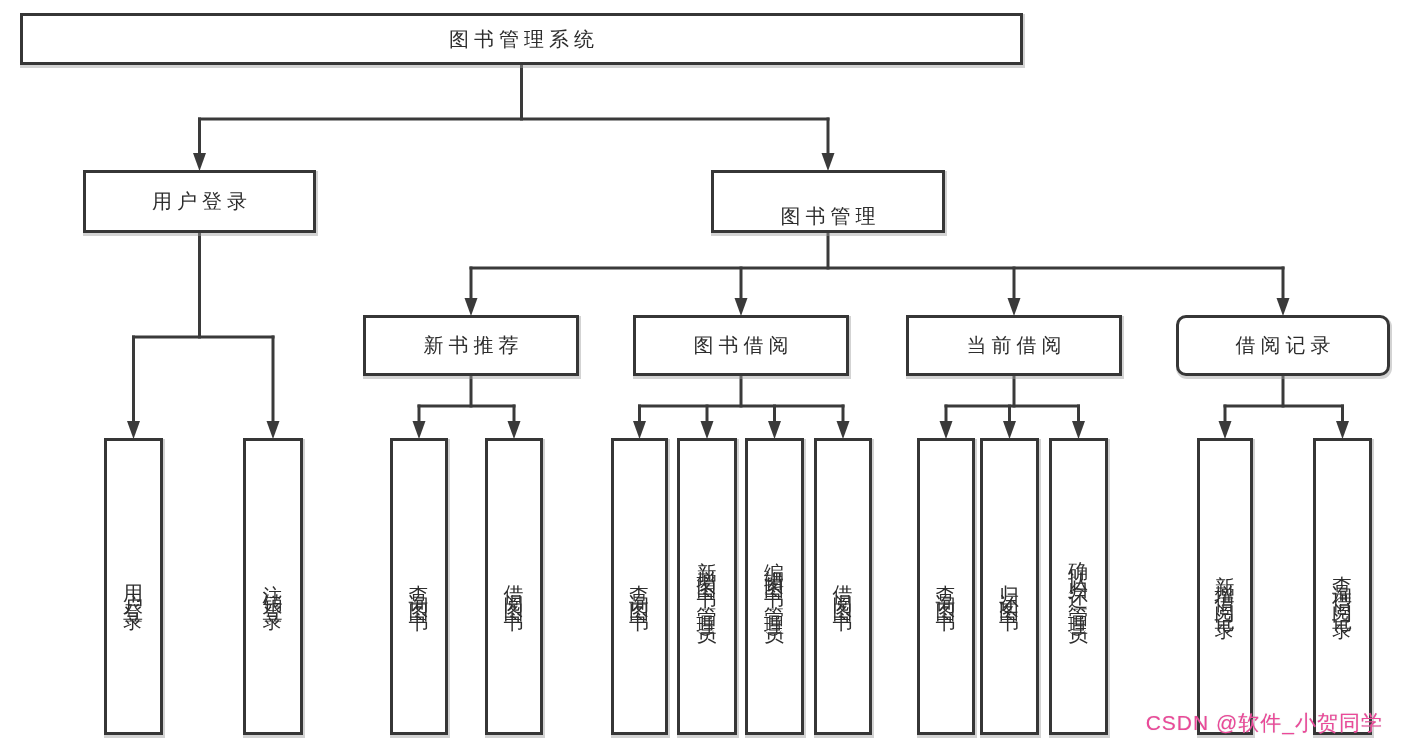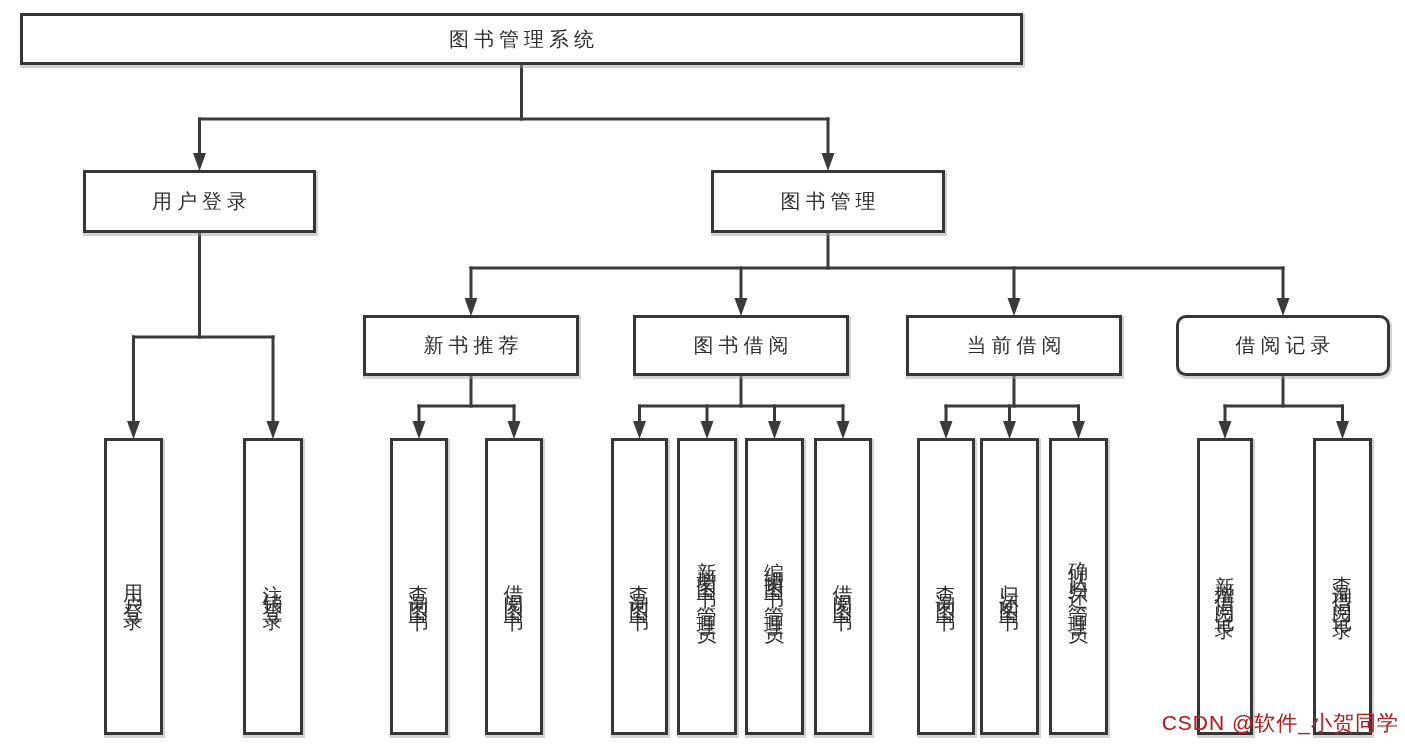--- a/index.html
+++ b/index.html
@@ -43,24 +43,24 @@
   .node.vertical span {
     writing-mode: vertical-rl;
     text-orientation: mixed;
     font-size: 20px;
     letter-spacing: 9px;
     line-height: 1;
     white-space: nowrap;
   }
   .watermark {
     position: absolute;
-    right: 6px;
+    right: 22px;
     bottom: 10px;
     font-size: 21px;
-    color: #b91c1c;
+    color: #ec4899;
     letter-spacing: 1px;
     z-index: 5;
     white-space: nowrap;
     text-shadow: 0 0 1px rgba(170,170,170,0.6);
   }
 </style>
 </head>
 <body>
 
 <div id="stage">
@@ -118,21 +118,21 @@
       <line x1="1342.5" y1="406" x2="1342.5" y2="424" stroke="#3a3a3a" stroke-width="3" stroke-linecap="square"></line>
       <polygon points="1336,421 1349,421 1342.5,439" fill="#3a3a3a"></polygon>
     </svg>
   <div class="watermark">CSDN @软件_小贺同学</div>
 <div class="node horizontal" style="left: 20px; top: 13px; width: 1003px; height: 52px;">
       <span>图书管理系统</span>
     </div>
     <div class="node horizontal" style="left: 83px; top: 170px; width: 233px; height: 63px;">
       <span>用户登录</span>
     </div>
-    <div class="node horizontal" style="left: 711px; top: 170px; width: 234px; height: 63px;">
+    <div class="node horizontal" style="left: 711px; top: 170px; width: 234px; height: 63px; align-items: flex-end;">
       <span>图书管理</span>
     </div>
     <div class="node horizontal" style="left: 363px; top: 315px; width: 216px; height: 61px;">
       <span>新书推荐</span>
     </div>
     <div class="node horizontal" style="left: 633px; top: 315px; width: 216px; height: 61px;">
       <span>图书借阅</span>
     </div>
     <div class="node horizontal" style="left: 906px; top: 315px; width: 216px; height: 61px; justify-content: center;">
       <span>当前借阅</span>

